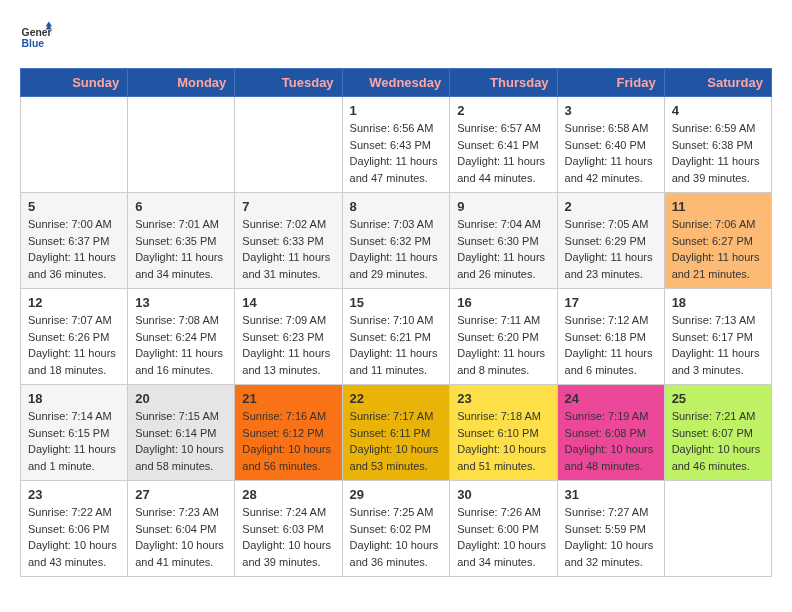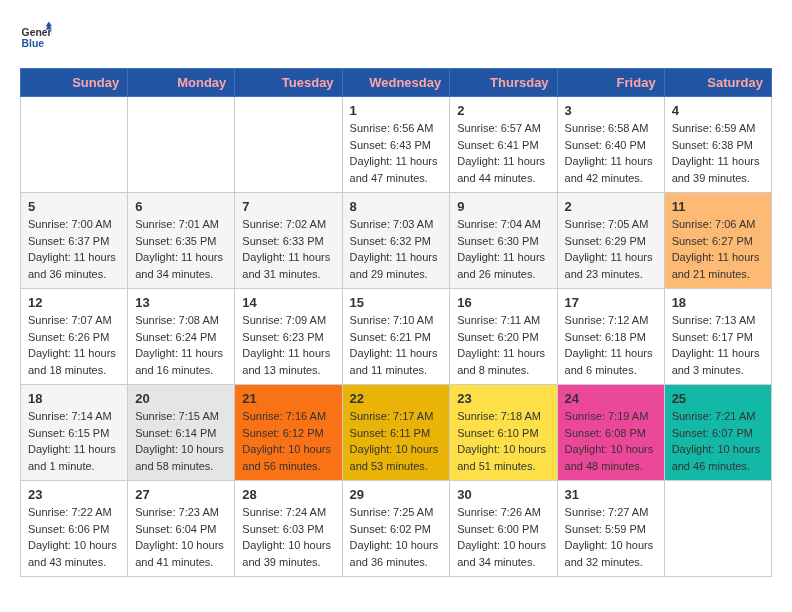--- a/index.html
+++ b/index.html
@@ -215,21 +215,21 @@
           <div class="day-info">Sunrise: 7:17 AM<br>Sunset: 6:11 PM<br>Daylight: 10 hours<br>and 53 minutes.</div>
         </td>
         <td style="background: #fde047;">
           <div class="day-number">23</div>
           <div class="day-info">Sunrise: 7:18 AM<br>Sunset: 6:10 PM<br>Daylight: 10 hours<br>and 51 minutes.</div>
         </td>
         <td style="background: #ec4899;">
           <div class="day-number">24</div>
           <div class="day-info">Sunrise: 7:19 AM<br>Sunset: 6:08 PM<br>Daylight: 10 hours<br>and 48 minutes.</div>
         </td>
-        <td style="background: #14b8a6;">
+        <td style="background: #bef264;">
           <div class="day-number">25</div>
           <div class="day-info">Sunrise: 7:21 AM<br>Sunset: 6:07 PM<br>Daylight: 10 hours<br>and 46 minutes.</div>
         </td>
       </tr>
       <tr>
         <td>
           <div class="day-number">23</div>
           <div class="day-info">Sunrise: 7:22 AM<br>Sunset: 6:06 PM<br>Daylight: 10 hours<br>and 43 minutes.</div>
         </td>
         <td>

